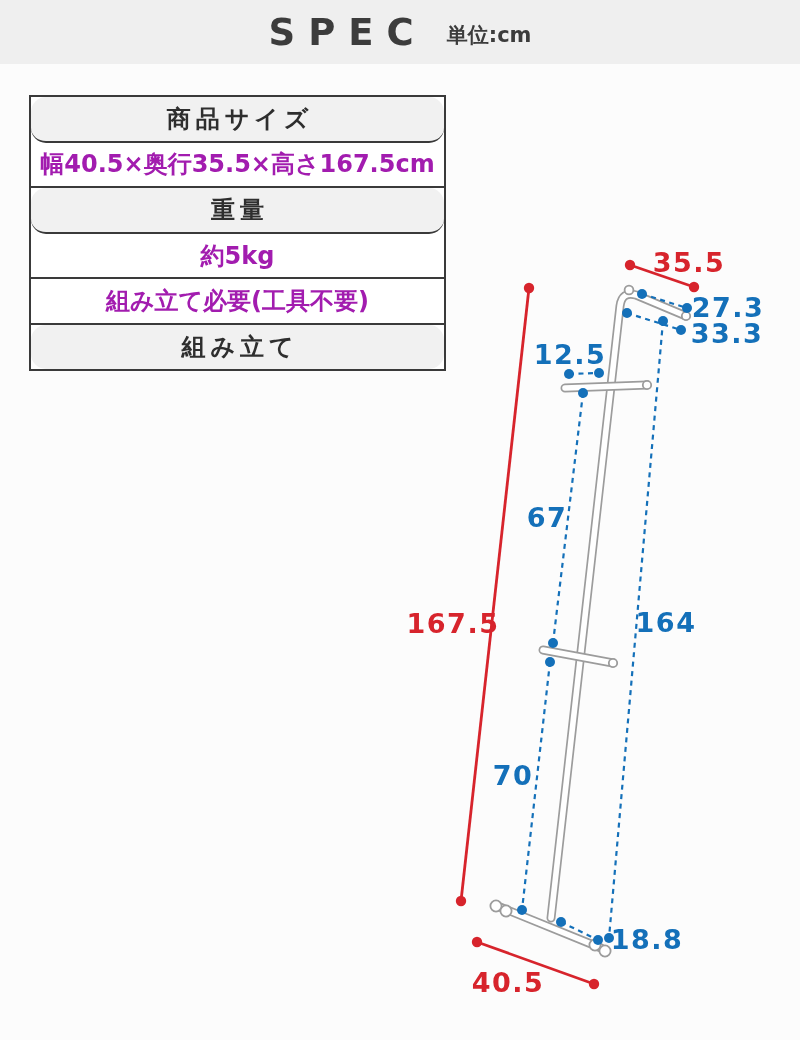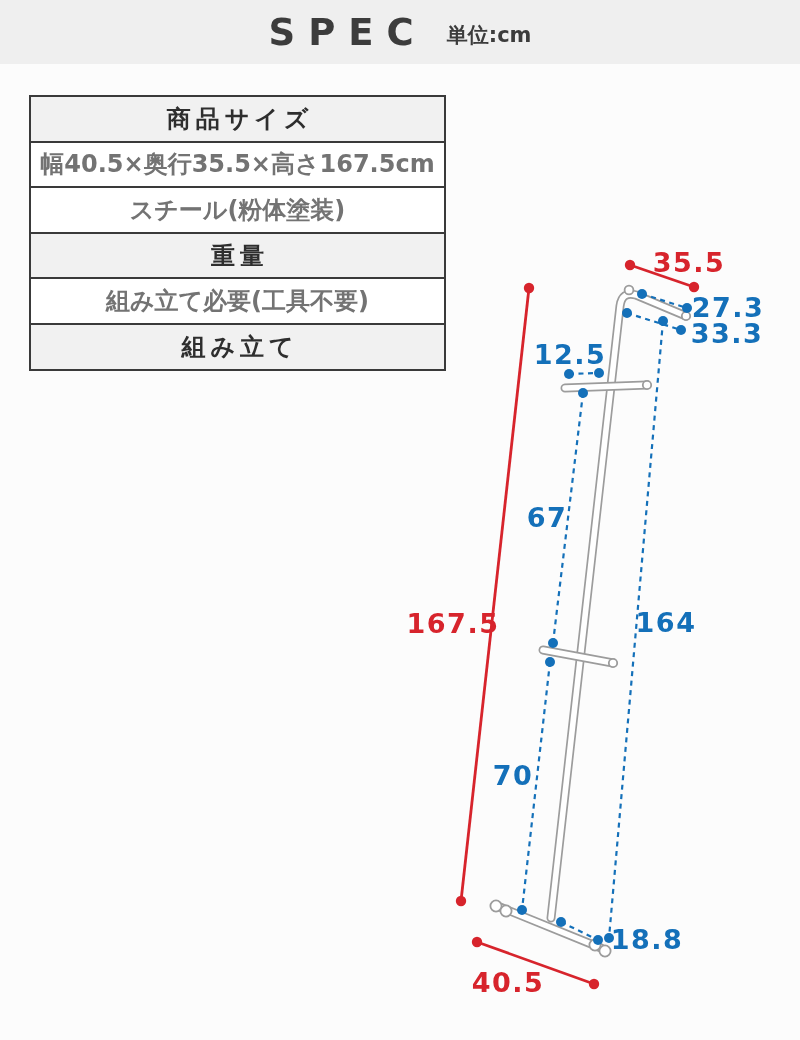--- a/index.html
+++ b/index.html
@@ -60,27 +60,28 @@
     white-space: nowrap;
   }
   .srow:last-child { border-bottom: none; }
   .srow.hdr {
     background: #f1f1f1;
     font-size: 24px;
     font-weight: bold;
     letter-spacing: 5px;
     text-indent: 5px;
     color: #2e2e2e;
+    border-radius: 15px;
   }
   .srow.val {
     background: #ffffff;
     font-size: 24px;
     font-weight: 600;
     letter-spacing: 0px;
-    color: #737373;
+    color: #a21caf;
   }
   svg.diagram {
     position: absolute;
     left: 0; top: 0;
     width: 800px;
     height: 1040px;
   }
   .tube-o { stroke: #9c9c9c; stroke-width: 9; fill: none; stroke-linecap: round; stroke-linejoin: round; }
   .tube-i { stroke: #ffffff; stroke-width: 5.6; fill: none; stroke-linecap: round; stroke-linejoin: round; }
   .cap    { fill: #ffffff; stroke: #9c9c9c; stroke-width: 1.8; }
@@ -101,22 +102,22 @@
 <body>
 
 <header class="title-band">
   <h1 class="spec-title">SPEC</h1>
   <span class="unit-label">単位:cm</span>
 </header>
 
 <div class="spec-table">
   <div class="srow hdr">商品サイズ</div>
   <div class="srow val">幅40.5×奥行35.5×高さ167.5cm</div>
-  <div class="srow val">スチール(粉体塗装)</div>
   <div class="srow hdr">重量</div>
+  <div class="srow val">約5kg</div>
   <div class="srow val">組み立て必要(工具不要)</div>
   <div class="srow hdr">組み立て</div>
 </div>
 
 <svg class="diagram" viewBox="0 0 800 1040" aria-hidden="true">
 
   <g>
 
     <path class="tube-o" d="M 500 907 L 601 948"></path>
     <path class="tube-i" d="M 500 907 L 601 948"></path>

